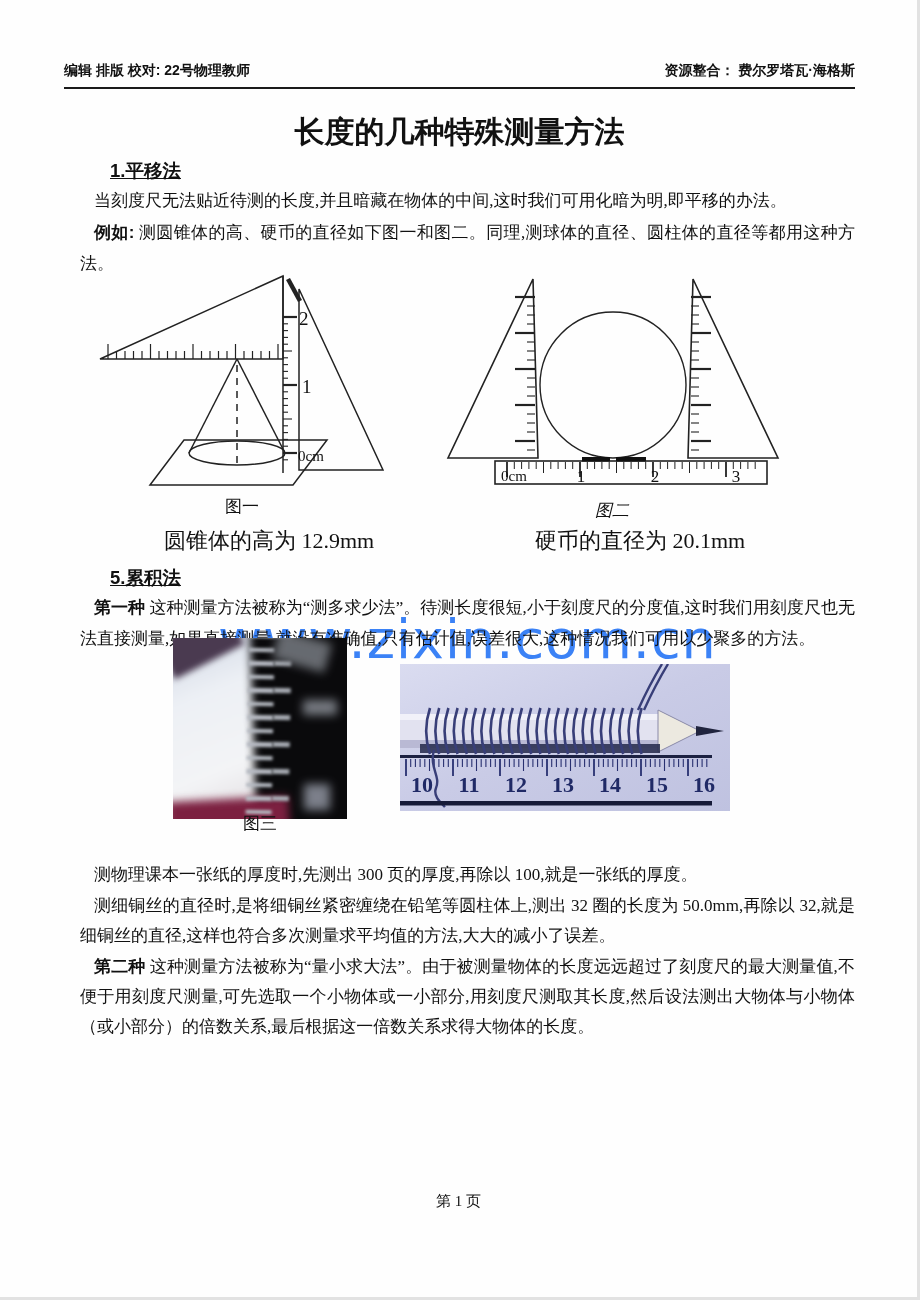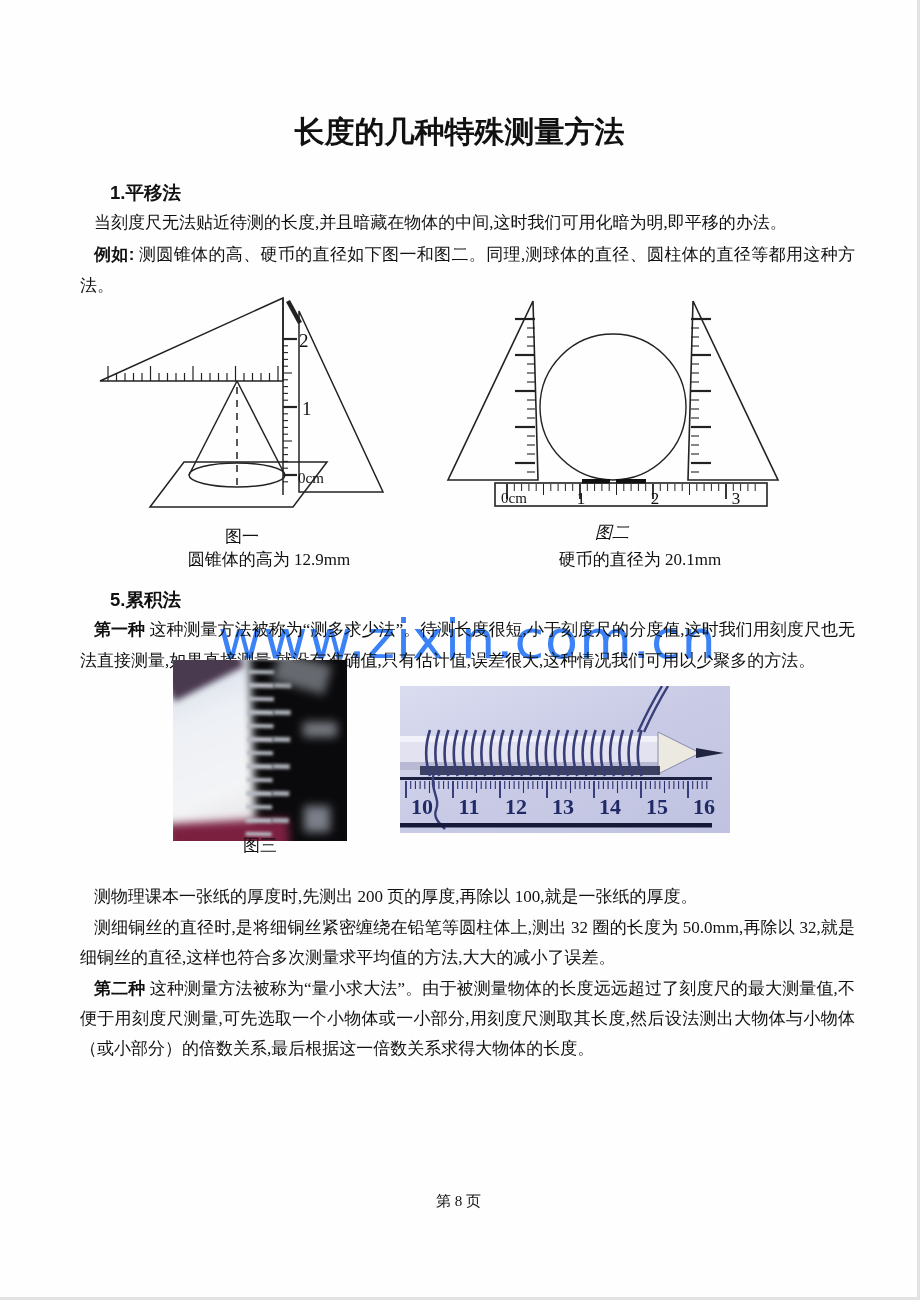--- a/index.html
+++ b/index.html
@@ -10,29 +10,29 @@
         font-family:"DejaVu Sans",sans-serif;font-size:54px;letter-spacing:1px;
         color:#3b82f6;white-space:nowrap;}
   .hdr{position:absolute;left:64px;right:62px;top:62px;z-index:2;display:flex;
         justify-content:space-between;align-items:flex-end;
         font-family:"Liberation Sans","DejaVu Sans",sans-serif;font-weight:bold;
         font-size:14px;padding-bottom:7px;border-bottom:2px solid #1a1a1a;}
   .content{position:absolute;left:64px;right:62px;top:96px;z-index:2;}
   .title{text-align:center;font-family:"Liberation Sans","DejaVu Sans",sans-serif;
         font-weight:bold;font-size:30px;line-height:44px;margin:14px 0 0 0;}
   h2.sec{font-family:"Liberation Sans","DejaVu Sans",sans-serif;font-weight:bold;
-        font-size:18.5px;line-height:26px;margin:26px 0 0 46px;}
+        font-size:18.5px;line-height:26px;margin:4px 0 0 46px;text-decoration:underline;}
   p.body{font-size:17px;line-height:31px;margin:1px 0 0 16px;text-indent:14px;
         text-align:justify;}
   p.body.tight{line-height:30px;}
   b.lead{font-family:Liberation Sans, sans-serif;font-size:17px;}
   .figures1{position:relative;height:288px;margin-top:-6px;}
   .fig-svg{position:absolute;}
   .figlabel{position:absolute;text-align:center;font-size:17px;}
-  .figcap{position:absolute;text-align:center;font-size:17px;}
+  .figcap{position:absolute;text-align:center;font-size:22px;}
   .figures2{position:relative;height:218px;margin-top:-16px;}
   
   .photo3{position:absolute;left:109px;top:0;width:174px;height:181px;background:#0a0a0c;overflow:hidden;}
   .p3-paper{position:absolute;left:-20px;top:-8px;width:100px;height:202px;
         background:linear-gradient(160deg,#c9d1e0 0%,#edf0f5 35%,#f3f4f6 70%,#dcd6da 100%);
         transform:rotate(-2deg);filter:blur(4px);}
   .p3-corner{position:absolute;left:-12px;top:-16px;width:78px;height:42px;background:#4a3a50;
         transform:rotate(-27deg);filter:blur(3px);}
   .p3-maroon{position:absolute;left:-6px;bottom:-12px;width:122px;height:32px;background:#7c2040;
         transform:rotate(-3deg);filter:blur(4px);}
@@ -51,20 +51,24 @@
   .footer{position:absolute;left:0;right:0;top:1192px;z-index:2;text-align:center;font-size:15px;}
   svg text{font-family:"Liberation Serif","DejaVu Serif",serif;}
 </style>
 </head>
 <body>
 
 <div class="page">
 
   <div class="watermark">www.zixin.com.cn</div>
 
+  <div class="hdr">
+    <span>编辑 排版 校对: 22号物理教师</span>
+    <span>资源整合：  费尔罗塔瓦·海格斯</span>
+  </div>
 
   <div class="content">
 
     <div class="title">长度的几种特殊测量方法</div>
 
     <h2 class="sec">1.平移法</h2>
 
     <p class="body">当刻度尺无法贴近待测的长度,并且暗藏在物体的中间,这时我们可用化暗为明,即平移的办法。</p>
 
     <p class="body"><b class="lead">例如:</b><span> 测圆锥体的高、硬币的直径如下图一和图二。同理,测球体的直径、圆柱体的直径等都用这种方法。</span></p>
@@ -224,21 +228,21 @@
         <rect x="138" y="182" width="28" height="4.5" fill="#111"></rect>
         <rect x="172" y="182" width="30" height="4.5" fill="#111"></rect>
         <g fill="#111">
           <text x="57" y="206" font-size="15">0cm</text>
           <text x="137" y="207" font-size="17" text-anchor="middle">1</text>
           <text x="211" y="207" font-size="17" text-anchor="middle">2</text>
           <text x="292" y="207" font-size="17" text-anchor="middle">3</text>
         </g>
       </svg>
 
-      <div class="figlabel" style="left:28px;top:230px;width:300px;">图一</div>
+      <div class="figlabel" style="left:28px;top:222px;width:300px;">图一</div>
       <div class="figcap" style="left:55px;top:253px;width:300px;">圆锥体的高为 12.9mm</div>
       <div class="figlabel" style="left:400px;top:226px;width:296px;font-style:italic;">图二</div>
       <div class="figcap" style="left:426px;top:253px;width:300px;">硬币的直径为 20.1mm</div>
     </div>
 
     <h2 class="sec" style="margin-top:4px;">5.累积法</h2>
 
     <p class="body"><b class="lead">第一种</b><span> 这种测量方法被称为“测多求少法”。待测长度很短,小于刻度尺的分度值,这时我们用刻度尺也无法直接测量,如果直接测量,就没有准确值,只有估计值,误差很大,这种情况我们可用以少聚多的方法。</span></p>
 
 
@@ -375,22 +379,22 @@
           <text x="210" y="128">14</text>
           <text x="257" y="128">15</text>
           <text x="304" y="128">16</text>
         </g>
         <rect x="0" y="137" width="312" height="4.5" fill="#161a38"></rect>
       </svg>
 
       <div class="figlabel" style="left:109px;top:174px;width:174px;">图三</div>
     </div>
 
-    <p class="body tight" style="margin-top:4px;">测物理课本一张纸的厚度时,先测出 200 页的厚度,再除以 100,就是一张纸的厚度。</p>
+    <p class="body tight" style="margin-top:4px;">测物理课本一张纸的厚度时,先测出 300 页的厚度,再除以 100,就是一张纸的厚度。</p>
 
     <p class="body tight">测细铜丝的直径时,是将细铜丝紧密缠绕在铅笔等圆柱体上,测出 32 圈的长度为 50.0mm,再除以 32,就是细铜丝的直径,这样也符合多次测量求平均值的方法,大大的减小了误差。</p>
 
     <p class="body tight"><b class="lead">第二种</b><span> 这种测量方法被称为“量小求大法”。由于被测量物体的长度远远超过了刻度尺的最大测量值,不便于用刻度尺测量,可先选取一个小物体或一小部分,用刻度尺测取其长度,然后设法测出大物体与小物体（或小部分）的倍数关系,最后根据这一倍数关系求得大物体的长度。</span></p>
 
   </div>
 
-  <div class="footer">第 8 页</div>
+  <div class="footer">第 1 页</div>
 </div>
 
 </body></html>

